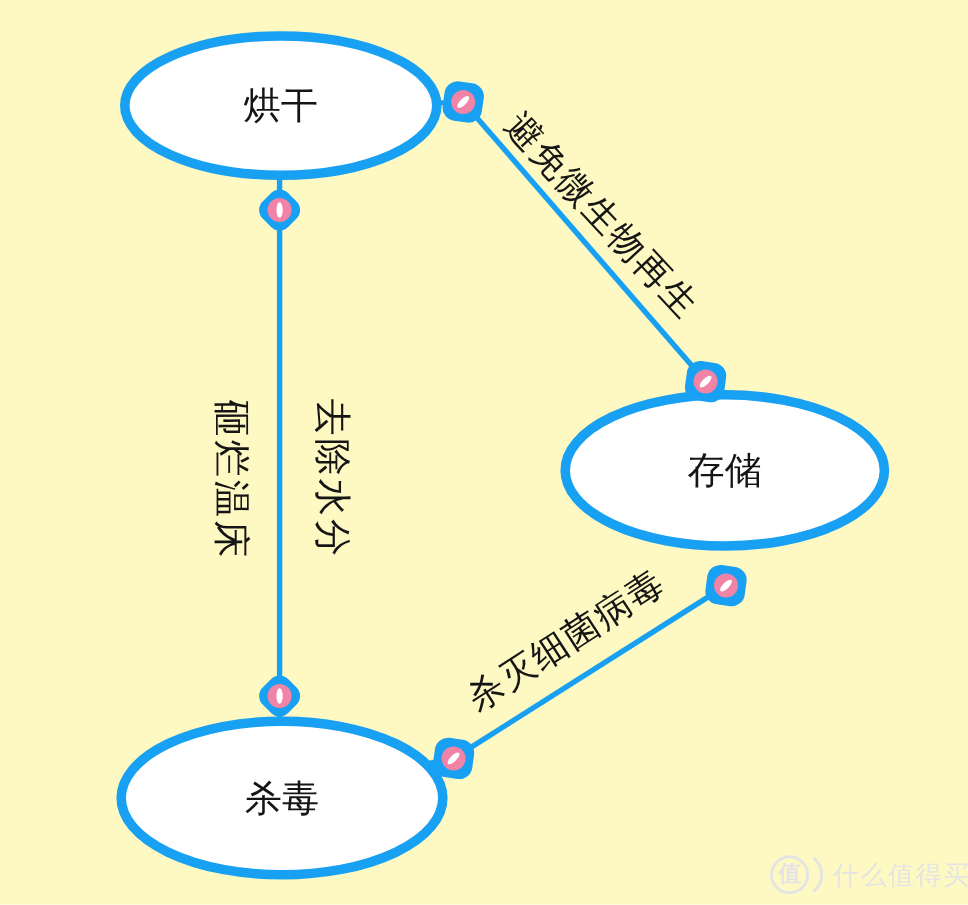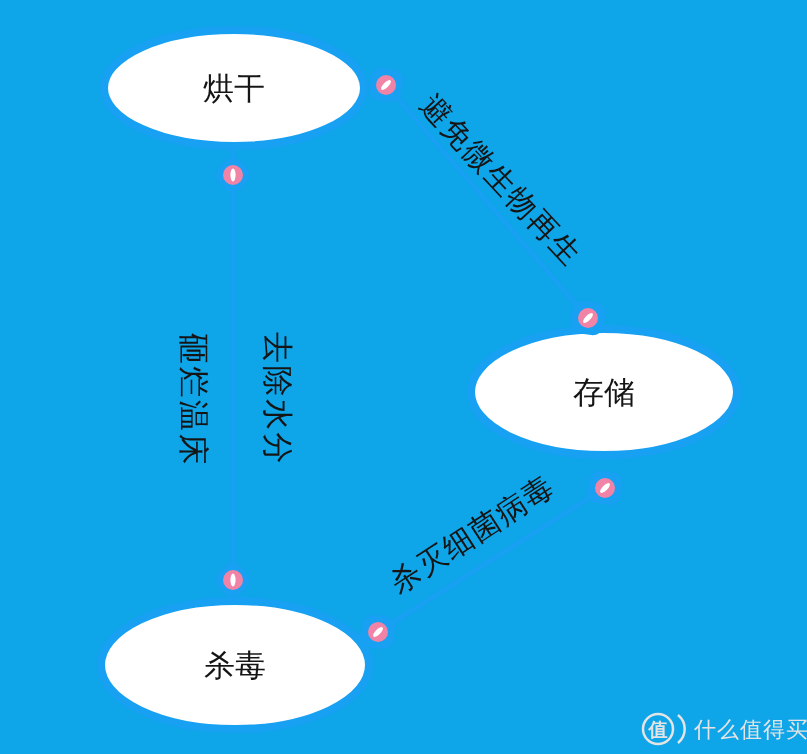--- a/index.html
+++ b/index.html
@@ -1,20 +1,20 @@
 <!DOCTYPE html>
 <html><head>
 <meta charset="utf-8">
 <style>
   html, body { margin: 0; padding: 0; background: #ffffff; }
   .stage {
     position: relative;
     width: 807px;
     height: 754px;
-    background: #0ea5e9;
+    background: #fef9c3;
     overflow: hidden;
     font-family: "Liberation Sans", "DejaVu Sans", sans-serif;
   }
   svg { display: block; }
 
   .node-ellipse { fill: #ffffff; stroke: #18A0F2; stroke-width: 8px; }
   .edge-line    { stroke: #18A0F2; stroke-width: 4.5px; stroke-linecap: round; fill: none; }
   .edge-stub    { stroke: #18A0F2; stroke-width: 4px;  stroke-linecap: round; fill: none; }
 
   .node-label {

